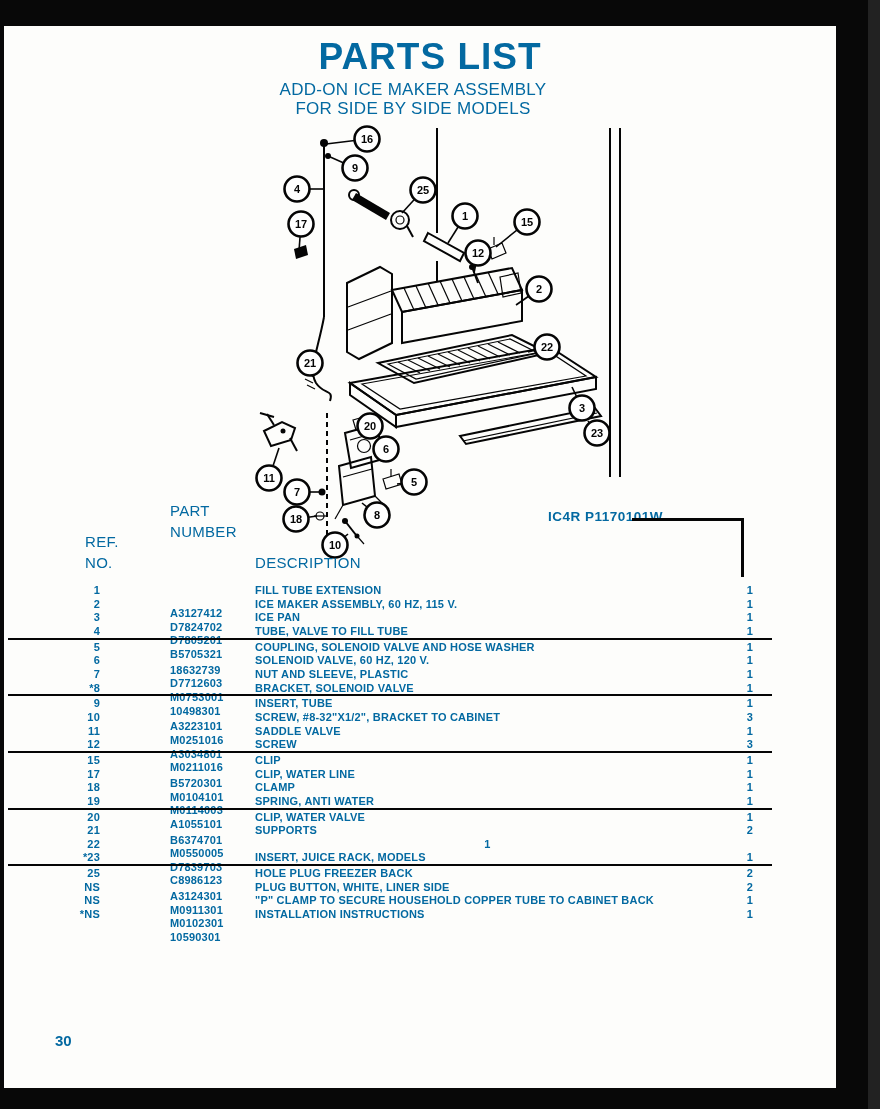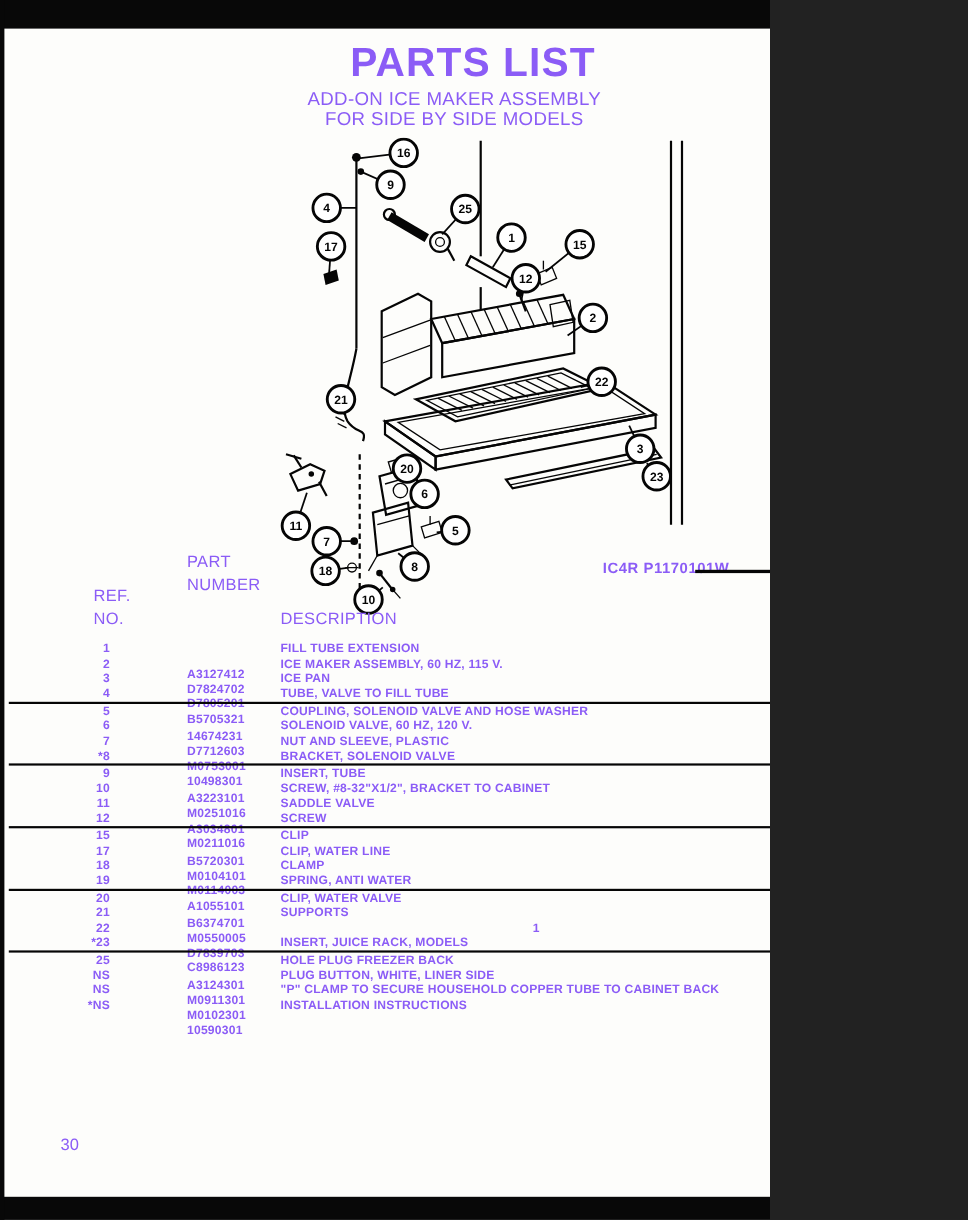--- a/index.html
+++ b/index.html
@@ -1,17 +1,17 @@
 <!DOCTYPE html>
 <html><head>
 <meta charset="utf-8">
 <style>
   html,body{margin:0;padding:0;background:#222;}
-  .page{position:relative;width:700px;height:1109px;background:#fdfdfb;overflow:hidden;
-        font-family:"Liberation Sans",sans-serif;color:#8b5cf6;}
+  .page{position:relative;width:868px;height:1109px;background:#fdfdfb;overflow:hidden;
+        font-family:"Liberation Sans",sans-serif;color:#0369a1;}
   .bar{position:absolute;background:#080808;}
   .bar-top{left:0;top:0;width:880px;height:26px;}
   .bar-right{left:836px;top:0;width:44px;height:1109px;}
   .bar-bottom{left:0;top:1088px;width:880px;height:21px;}
   .bar-left{left:0;top:0;width:4px;height:1109px;}
 
   .title{position:absolute;left:30px;top:36px;width:800px;text-align:center;
          font-size:37px;font-weight:bold;letter-spacing:1px;}
   .subtitle{position:absolute;left:13px;top:80px;width:800px;text-align:center;
             font-size:17px;font-weight:normal;line-height:19px;letter-spacing:.3px;}
@@ -36,21 +36,21 @@
   .thead-desc{left:255px;top:552px;}
 
   .tbody{position:absolute;left:0;top:584px;width:780px;}
   .prow{display:grid;grid-template-columns:106px 149px 465px 60px;height:13.66px;
         font-size:11px;font-weight:bold;line-height:13.66px;letter-spacing:.2px;white-space:nowrap;}
   .c-ref{text-align:right;padding-right:6px;}
   .c-part{padding-left:64px;margin-top:23px;}
   .c-qty{text-align:center;}
   .row-divider{height:0;border-top:2.5px solid #050505;width:764px;margin-left:8px;position:relative;top:-1px;}
 
-  .page-num{position:absolute;left:55px;top:1032px;font-size:15px;font-weight:normal;}
+  .page-num{position:absolute;left:55px;top:1032px;font-size:15px;font-weight:bold;}
 </style>
 </head>
 <body>
 
 <div class="page">
 
   <div class="bar bar-top"></div>
   <div class="bar bar-right"></div>
   <div class="bar bar-bottom"></div>
   <div class="bar bar-left"></div>
@@ -300,21 +300,21 @@
     </div>
       <div class="prow">
       <span class="c-ref">4</span>
       <span class="c-part">B5705321</span>
       <span class="c-desc">TUBE, VALVE TO FILL TUBE</span>
       <span class="c-qty">1</span>
     </div>
       <div class="row-divider"></div>
       <div class="prow">
       <span class="c-ref">5</span>
-      <span class="c-part">14674231</span>
+      <span class="c-part">18632739</span>
       <span class="c-desc">COUPLING, SOLENOID VALVE AND HOSE WASHER</span>
       <span class="c-qty">1</span>
     </div>
       <div class="prow">
       <span class="c-ref">6</span>
       <span class="c-part">D7712603</span>
       <span class="c-desc">SOLENOID VALVE, 60 HZ, 120 V.</span>
       <span class="c-qty">1</span>
     </div>
       <div class="prow">

